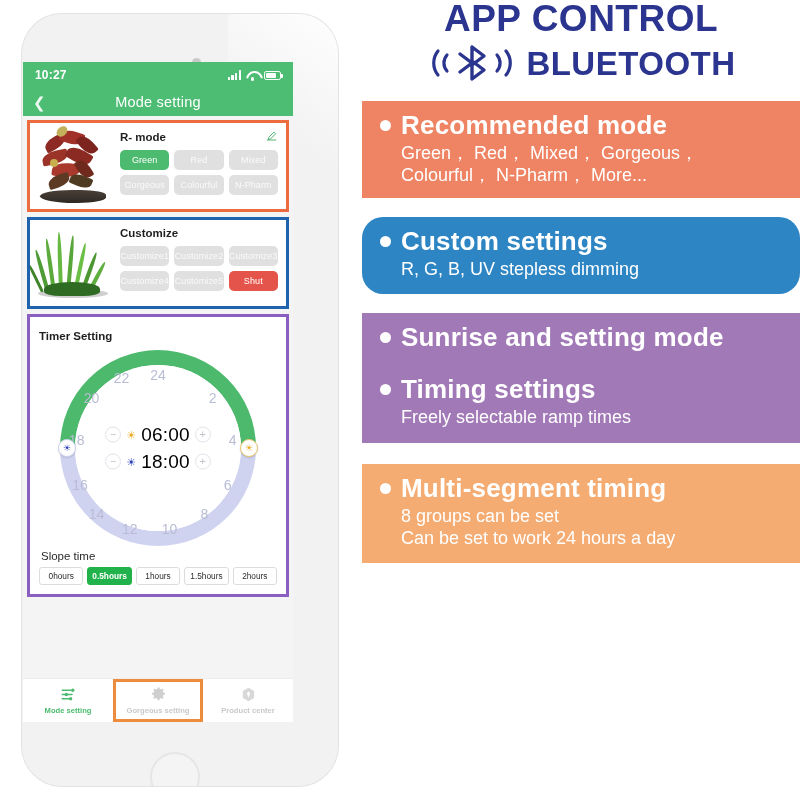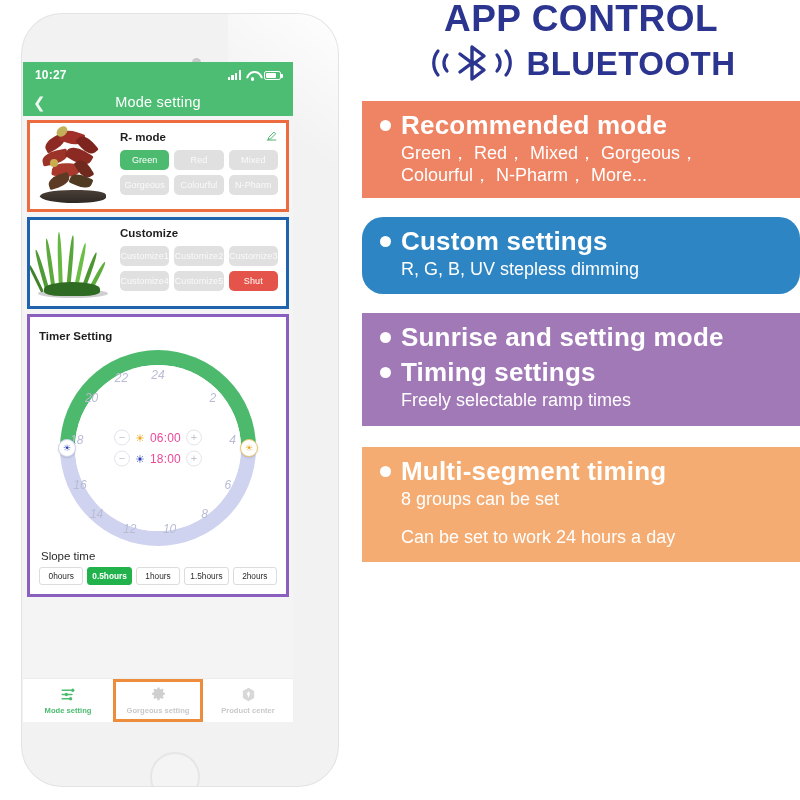--- a/index.html
+++ b/index.html
@@ -141,23 +141,22 @@
       #cfd3ef 90deg 270deg,
       #4cb96d 270deg 360deg);
     transform: rotate(0deg);
   }
   #dial-ring::after {
     content:""; position:absolute; inset: 15px; border-radius:50%;
     background:#fff;
   }
   #dial-face { position:absolute; inset: 15px; border-radius:50%; background:#fff; }
   .dial-num {
-    position:absolute; font-size: 12px; color:#b9bcd4;
+    position:absolute; font-size: 14px; color:#b9bcd4;
     transform: translate(-50%, -50%);
-    font-style: italic;
   }
   .handle {
     position:absolute; width: 18px; height: 18px; border-radius:50%;
     background:#fff; border: 1.6px solid #cfd3ef;
     display:flex; align-items:center; justify-content:center;
     font-size: 9px;
     box-shadow: 0 1px 2px rgba(0,0,0,.14);
   }
   #handle-sunrise { right: -2px; top: 89px; border-color:#e9c76b; color:#e8a91c; }
   #handle-sunset  { left: -2px; top: 89px; border-color:#cfd3ef; color:#2b3fb8; }
@@ -169,21 +168,21 @@
   .time-row {
     display:flex; align-items:center; justify-content:center; gap: 5px;
     margin: 5px 0;
   }
   .round-btn {
     width: 16px; height: 16px; border-radius:50%; border:1.3px solid #e3e3ea;
     color:#c3c3cc; font-size: 11px; line-height: 13px; text-align:center;
     flex: 0 0 16px;
   }
   .sun-ico { font-size: 11px; }
-  .time-val { font-size: 12px; color:#ec4899; letter-spacing:.2px; }
+  .time-val { font-size: 19px; color:#000000; letter-spacing:.2px; }
 
   
   #slope-title { font-size: 11.5px; color:#2a2a2a; margin: 4px 0 5px 2px; }
   #slope-row { display:flex; gap: 4px; }
   .slope-chip {
     flex:1; height: 18px; border:1px solid #dcdcdc; border-radius: 3px;
     font-size: 8.3px; color:#2b2b2b; display:flex; align-items:center; justify-content:center;
     background:#fff; white-space:nowrap;
   }
   .slope-chip.active { background:#22b24c; color:#fff; border-color:#22b24c; font-weight:bold; }
@@ -220,21 +219,21 @@
   .panel { color:#fff; padding: 9px 0 11px 18px; }
   .panel-head { display:flex; align-items:center; gap: 10px; }
   .bullet { width: 11px; height: 11px; border-radius:50%; background:#fff; flex:0 0 11px; }
   .panel-title { font-size: 26px; font-weight: bold; letter-spacing:.2px; }
   .panel-sub { font-size: 18px; line-height: 1.25; margin-left: 21px; margin-top: 1px; }
 
   #panel-recommended { background:#ee8464; margin-top: 18px; }
   #panel-custom      { background:#2e85c4; margin-top: 19px; padding-bottom: 14px; border-radius: 21px; }
   #panel-sunrise     { background:#a279b7; margin-top: 19px; padding-bottom: 14px; }
   #panel-multi       { background:#f4ac72; margin-top: 21px; padding-bottom: 13px; }
-  .panel-group { margin-top: 4px; }
+  .panel-group { margin-top: 21px; }
 </style>
 </head>
 <body>
 
 <div id="phone-frame">
   <div id="phone-gloss"></div>
   <div class="phone-sensor" id="phone-camera"></div>
   <div class="phone-sensor" id="phone-sensor-dot"></div>
   <div id="phone-speaker"></div>
   <div id="phone-home"></div>
@@ -460,15 +459,15 @@
     </div>
     <div class="panel-sub">Freely selectable ramp times</div>
   </div>
 
   <div class="panel" id="panel-multi">
     <div class="panel-head">
       <span class="bullet"></span>
       <span class="panel-title">Multi-segment timing</span>
     </div>
     <div class="panel-sub">8 groups can be set</div>
-    <div class="panel-sub" style="margin-top:16px">Can be set to work 24 hours a day</div>
+    <div class="panel-sub" style="margin-top:0">Can be set to work 24 hours a day</div>
   </div>
 </div>
 
 </body></html>

